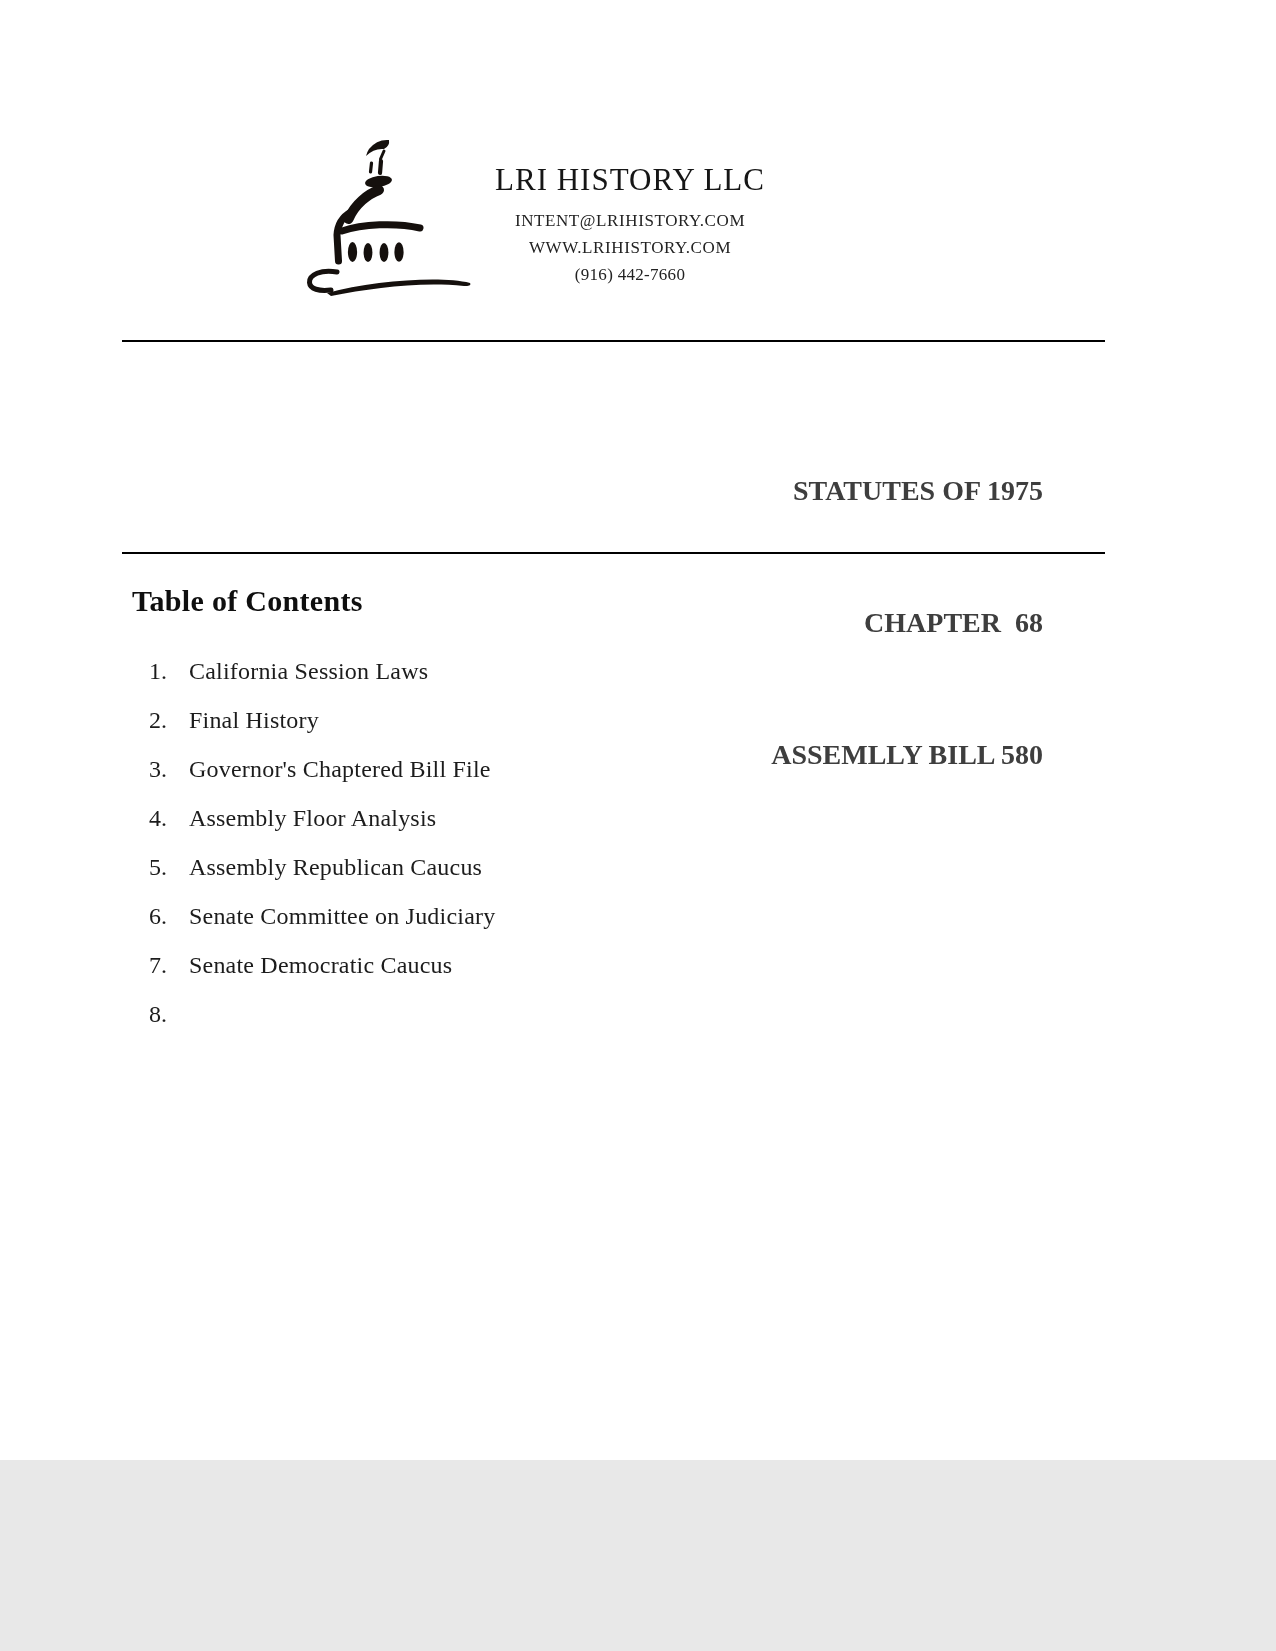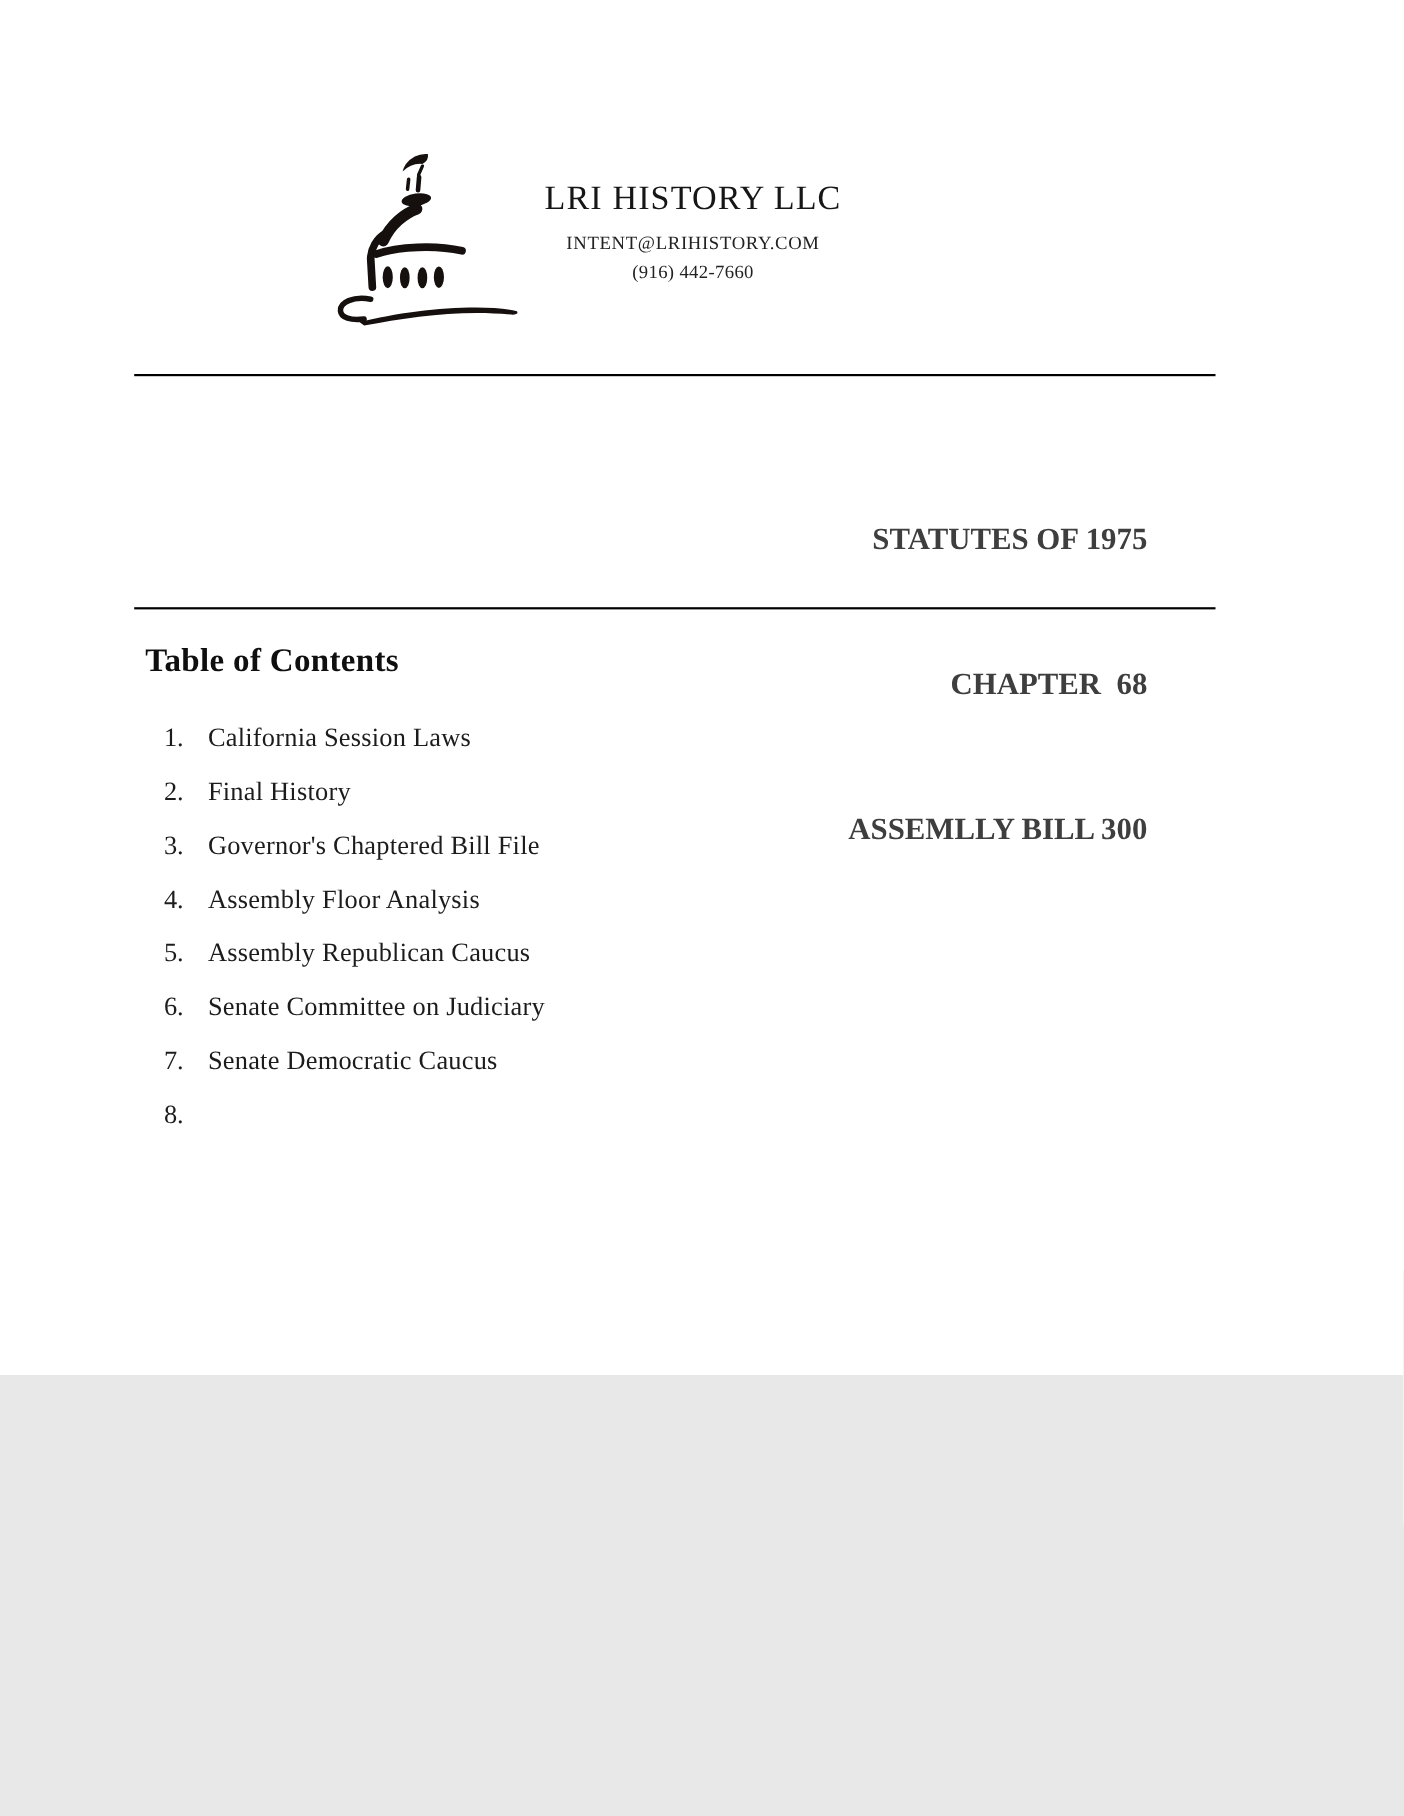--- a/index.html
+++ b/index.html
@@ -3,21 +3,21 @@
 <meta charset="utf-8">
 <style>
   html, body {
     margin: 0;
     padding: 0;
     background: #e8e8e8;
   }
   .page {
     position: relative;
     width: 1276px;
-    height: 1250px;
+    height: 1460px;
     background: #ffffff;
     font-family: "Liberation Serif", "DejaVu Serif", serif;
     color: #1f1f1f;
     overflow: hidden;
     margin: 0 auto;
   }
 
   
   .logo {
     position: absolute;
@@ -144,30 +144,31 @@
 
         <path d="M 337 272 C 321 269 309 275 309.5 282.5 C 310 289 319 291.5 331 290" stroke-width="5"></path>
         <path d="M 327 293 C 372 281 440 275.5 470 283 C 471.5 285 469 286.5 464 286
                  C 420 281.5 372 288 331 296 Z" fill="#15100d" stroke="none"></path>
       </g>
     </svg>
 
     <div class="letterhead-text">
       <div class="company-name">LRI HISTORY LLC</div>
       <div class="contact-line first">INTENT@LRIHISTORY.COM</div>
+      <div class="contact-line">WWW.LRIHISTORY.COM</div>
       <div class="contact-line phone">(916) 442-7660</div>
     </div>
   </div>
 
   <div class="rule rule-1"></div>
 
   <div class="statutes-block">
     <div>STATUTES OF 1975</div>
     <div>CHAPTER  68</div>
-    <div>ASSEMLLY BILL 300</div>
+    <div>ASSEMLLY BILL 580</div>
   </div>
 
   <div class="rule rule-2"></div>
 
   <div class="toc-heading">Table of Contents</div>
 
   <ol class="toc-list">
     <li class="toc-item">
       <span class="toc-number">1.</span>
       <span class="toc-gap"></span>

